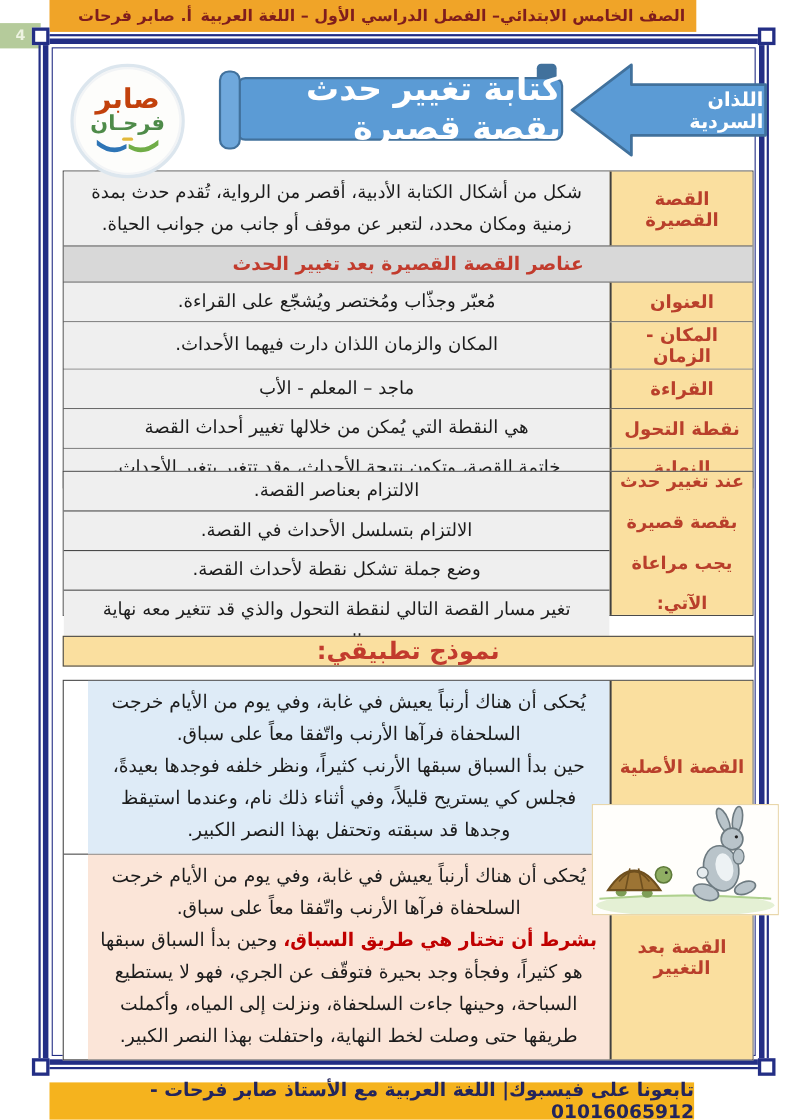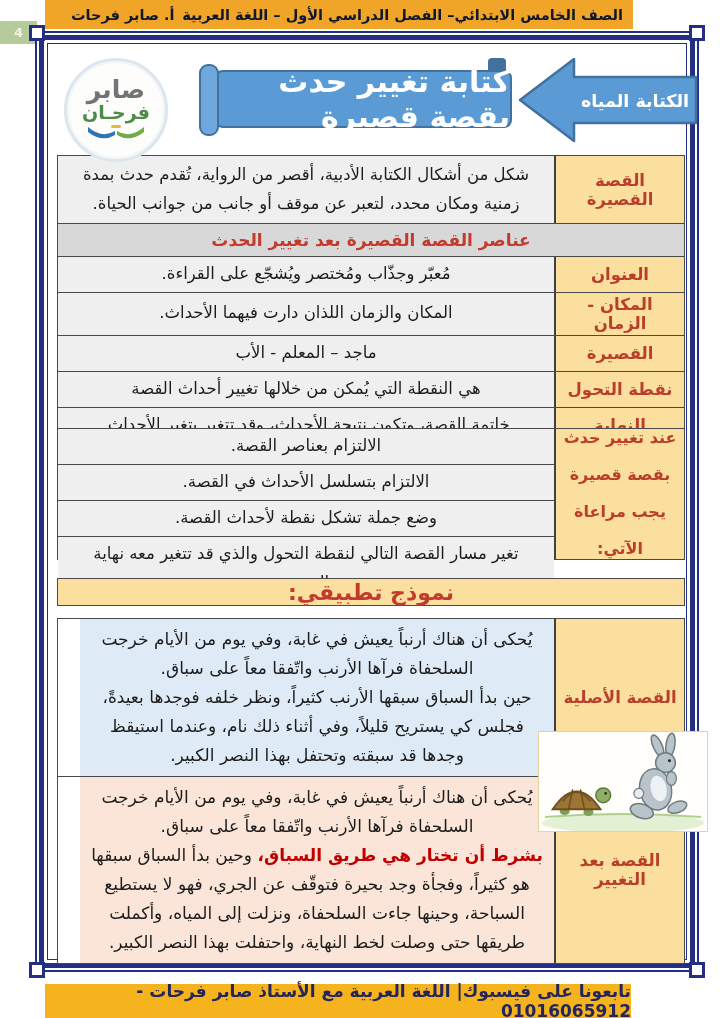--- a/index.html
+++ b/index.html
@@ -4,21 +4,21 @@
 <style>
   * { margin:0; padding:0; box-sizing:border-box; }
   html,body { width:720px; height:1018px; background:#ffffff; overflow:hidden;
               font-family:"DejaVu Sans", sans-serif; }
   .page { position:relative; width:720px; height:1018px; background:#ffffff; direction:rtl; }
 
   
   .topbar { position:absolute; left:45px; top:0; width:588px; height:29px;
             background:#F0A428; display:flex; align-items:center;
             justify-content:space-between; padding:0 10px 0 26px; direction:rtl; }
-  .topbar span { font-size:14.5px; font-weight:bold; color:#0f172a; white-space:nowrap; }
+  .topbar span { font-size:14.5px; font-weight:bold; color:#7f1d1d; white-space:nowrap; }
   .pagenum { position:absolute; left:0; top:21px; width:37px; height:23px;
              background:#B5CB9B; color:#EDF3E1; font-size:13px; font-weight:bold;
              display:flex; align-items:center; justify-content:center; }
   .footerbar { position:absolute; left:45px; top:984px; width:586px; height:34px;
                background:#F5B31E; display:flex; align-items:center; justify-content:center; }
   .footerbar span { font-size:17px; font-weight:bold; color:#23255C; }
 
   
   .frame { position:absolute; left:35px; top:31px; width:664px; height:941px; }
   .f-outer { position:absolute; inset:0; border:2px solid #232E85; }
@@ -27,21 +27,21 @@
   .knot { position:absolute; width:16px; height:16px; border:3px solid #232E85; background:#fff; }
   .knot.tl { left:-6px; top:-6px; } .knot.tr { right:-6px; top:-6px; }
   .knot.bl { left:-6px; bottom:-6px; } .knot.br { right:-6px; bottom:-6px; }
 
   
   .logo { position:absolute; left:60px; top:58px; width:112px; height:110px; z-index:3; }
   .logo-circle { width:104px; height:104px; margin:0 auto; border-radius:50%;
                  background:#fdfdfb; border:3px solid #DCE6EE;
                  box-shadow:0 0 0 2px #f2f4f6 inset; display:flex; flex-direction:column;
                  align-items:center; justify-content:center; }
-  .logo-l1 { font-size:25px; font-weight:bold; color:#737373; line-height:1; }
+  .logo-l1 { font-size:25px; font-weight:bold; color:#c2410c; line-height:1; }
   .logo-l2 { font-size:19px; font-weight:bold; color:#4E8B49; line-height:1.15; }
 
   
   .banner { position:absolute; left:199px; top:64px; width:313px; height:72px; z-index:2; }
   .banner-main { position:absolute; left:16px; top:6px; right:0; bottom:8px;
                  background:#5B9BD5; border:2px solid #41719C; border-radius:8px;
                  display:flex; align-items:center; justify-content:center; }
   .banner-main span { color:#ffffff; font-size:30px; font-weight:bold; }
   .banner-curl { position:absolute; left:0; top:0; width:20px; height:72px;
                  background:#6FA8DC; border:2px solid #41719C; border-radius:9px; }
@@ -136,41 +136,41 @@
     <div class="banner-main">
       <span>كتابة تغيير حدث بقصة قصيرة</span>
     </div>
     <div class="banner-curl"></div>
   </div>
 
   <div class="arrow-wrap">
     <svg viewBox="0 0 180 88" preserveAspectRatio="none">
       <polygon points="178,21 56,21 56,3 2,44 56,85 56,67 178,67" fill="#5B9BD5" stroke="#41719C" stroke-width="2.5" stroke-linejoin="round"></polygon>
     </svg>
-    <div class="arrow-label">الكتابة المياه</div>
+    <div class="arrow-label">اللذان السردية</div>
   </div>
 
   <div class="tbl t1">
     <div class="trow r-intro">
       <div class="lblcell">القصة القصيرة</div>
       <div class="bodycell">شكل من أشكال الكتابة الأدبية، أقصر من الرواية، تُقدم حدث بمدة زمنية ومكان محدد، لتعبر عن موقف أو جانب من جوانب الحياة.</div>
     </div>
     <div class="trow sectionrow">
       <span>عناصر القصة القصيرة بعد تغيير الحدث</span>
     </div>
     <div class="trow r-el">
       <div class="lblcell">العنوان</div>
       <div class="bodycell">مُعبّر وجذّاب ومُختصر ويُشجّع على القراءة.</div>
     </div>
     <div class="trow r-el">
       <div class="lblcell">المكان - الزمان</div>
       <div class="bodycell">المكان والزمان اللذان دارت فيهما الأحداث.</div>
     </div>
     <div class="trow r-el">
-      <div class="lblcell">القصيرة</div>
+      <div class="lblcell">القراءة</div>
       <div class="bodycell">ماجد – المعلم - الأب</div>
     </div>
     <div class="trow r-el">
       <div class="lblcell">نقطة التحول</div>
       <div class="bodycell">هي النقطة التي يُمكن من خلالها تغيير أحداث القصة</div>
     </div>
     <div class="trow r-el">
       <div class="lblcell">النهاية</div>
       <div class="bodycell">خاتمة القصة، وتكون نتيجة الأحداث، وقد تتغير بتغير الأحداث.</div>
     </div>

